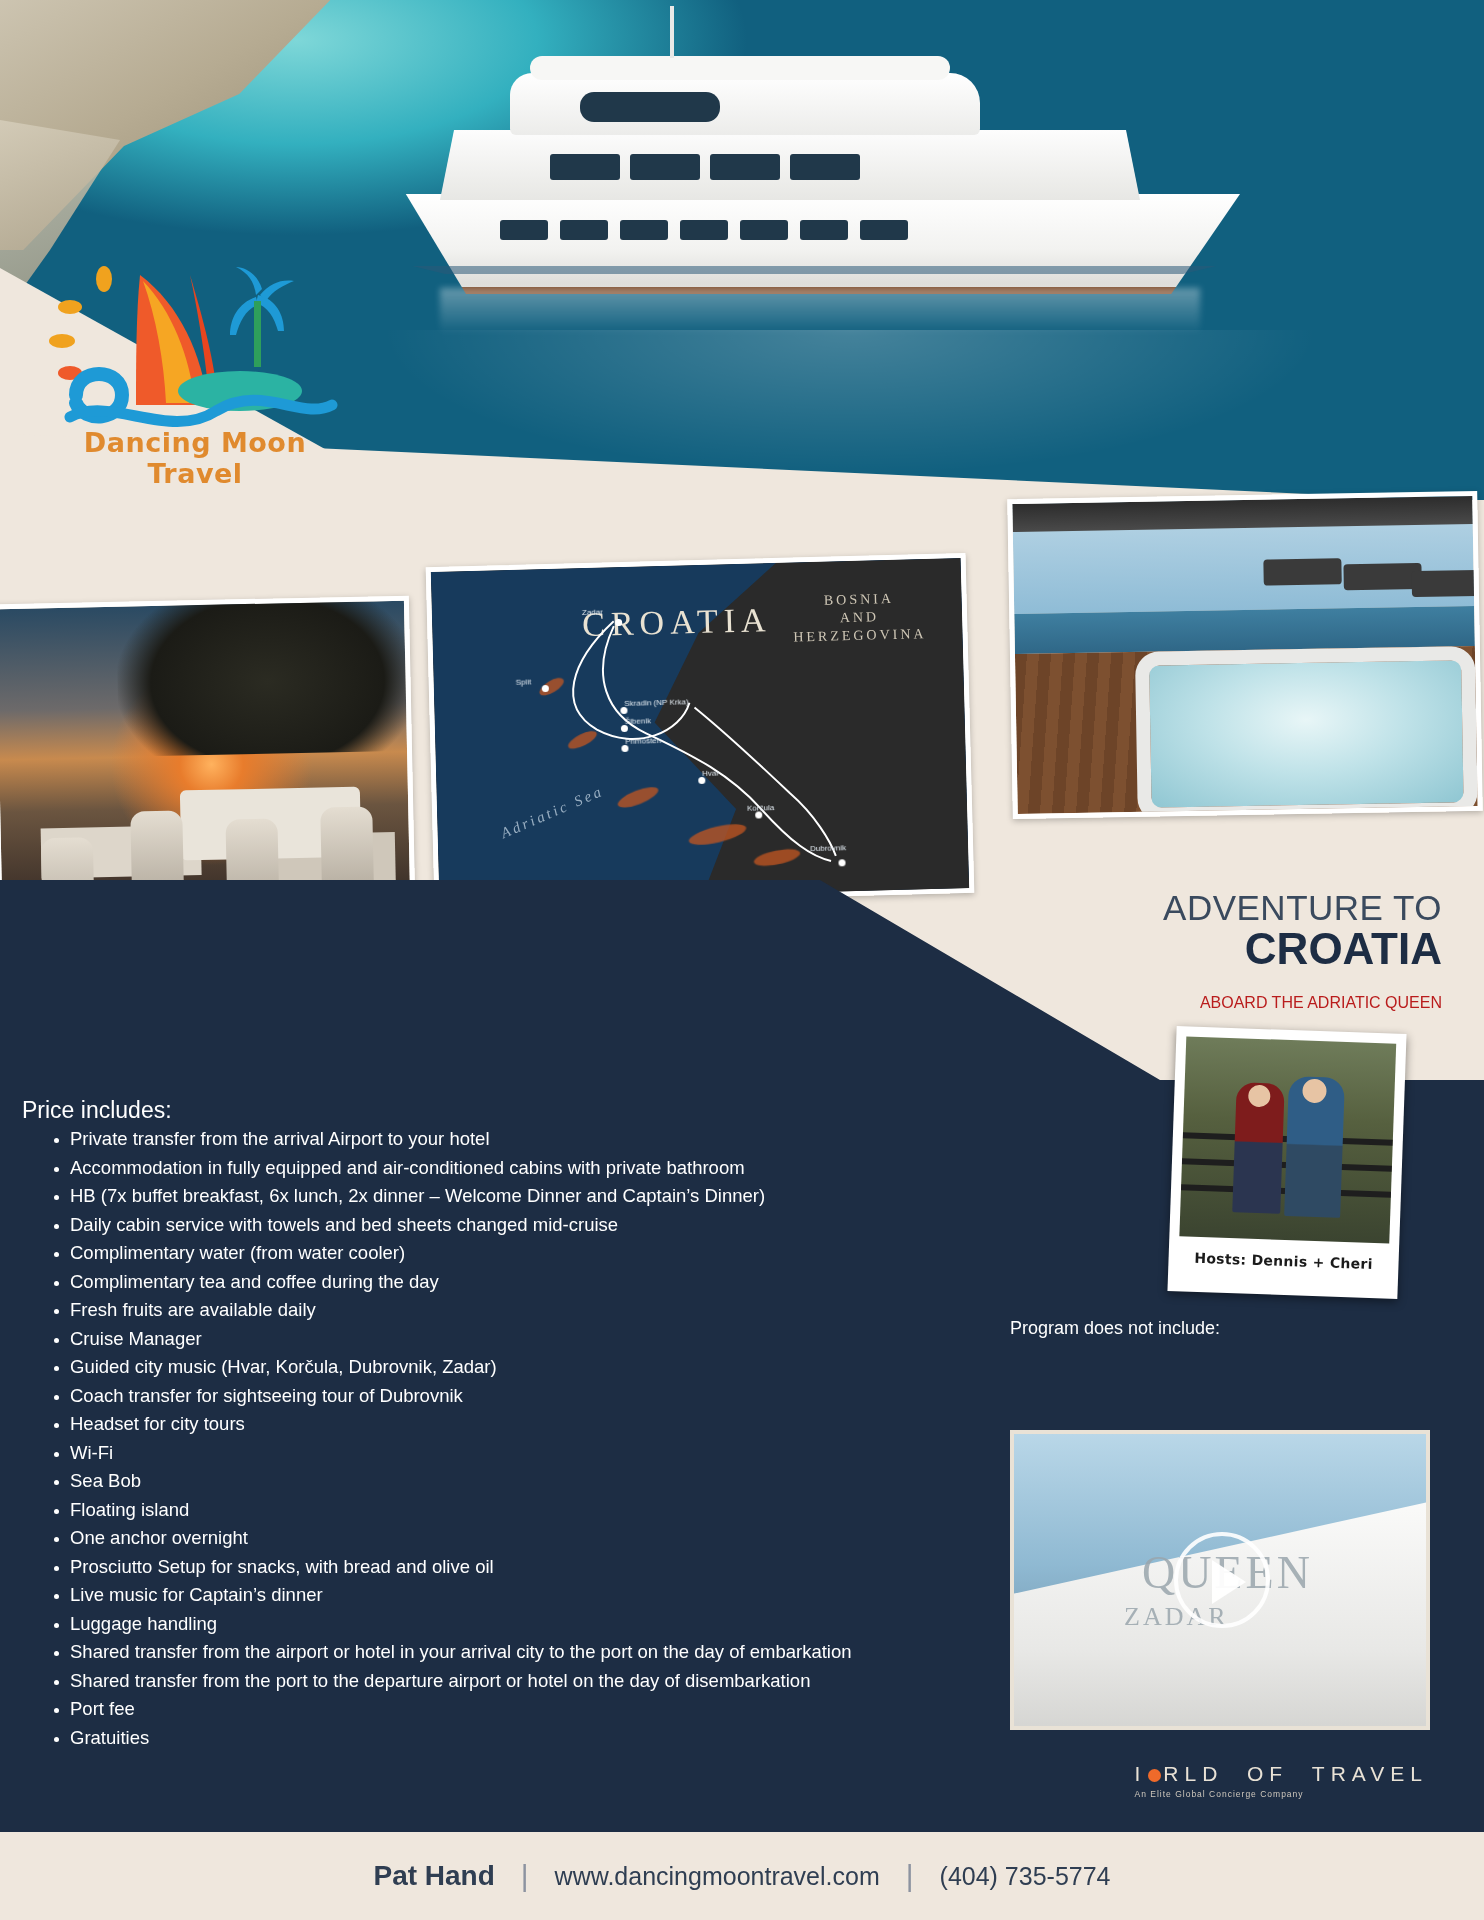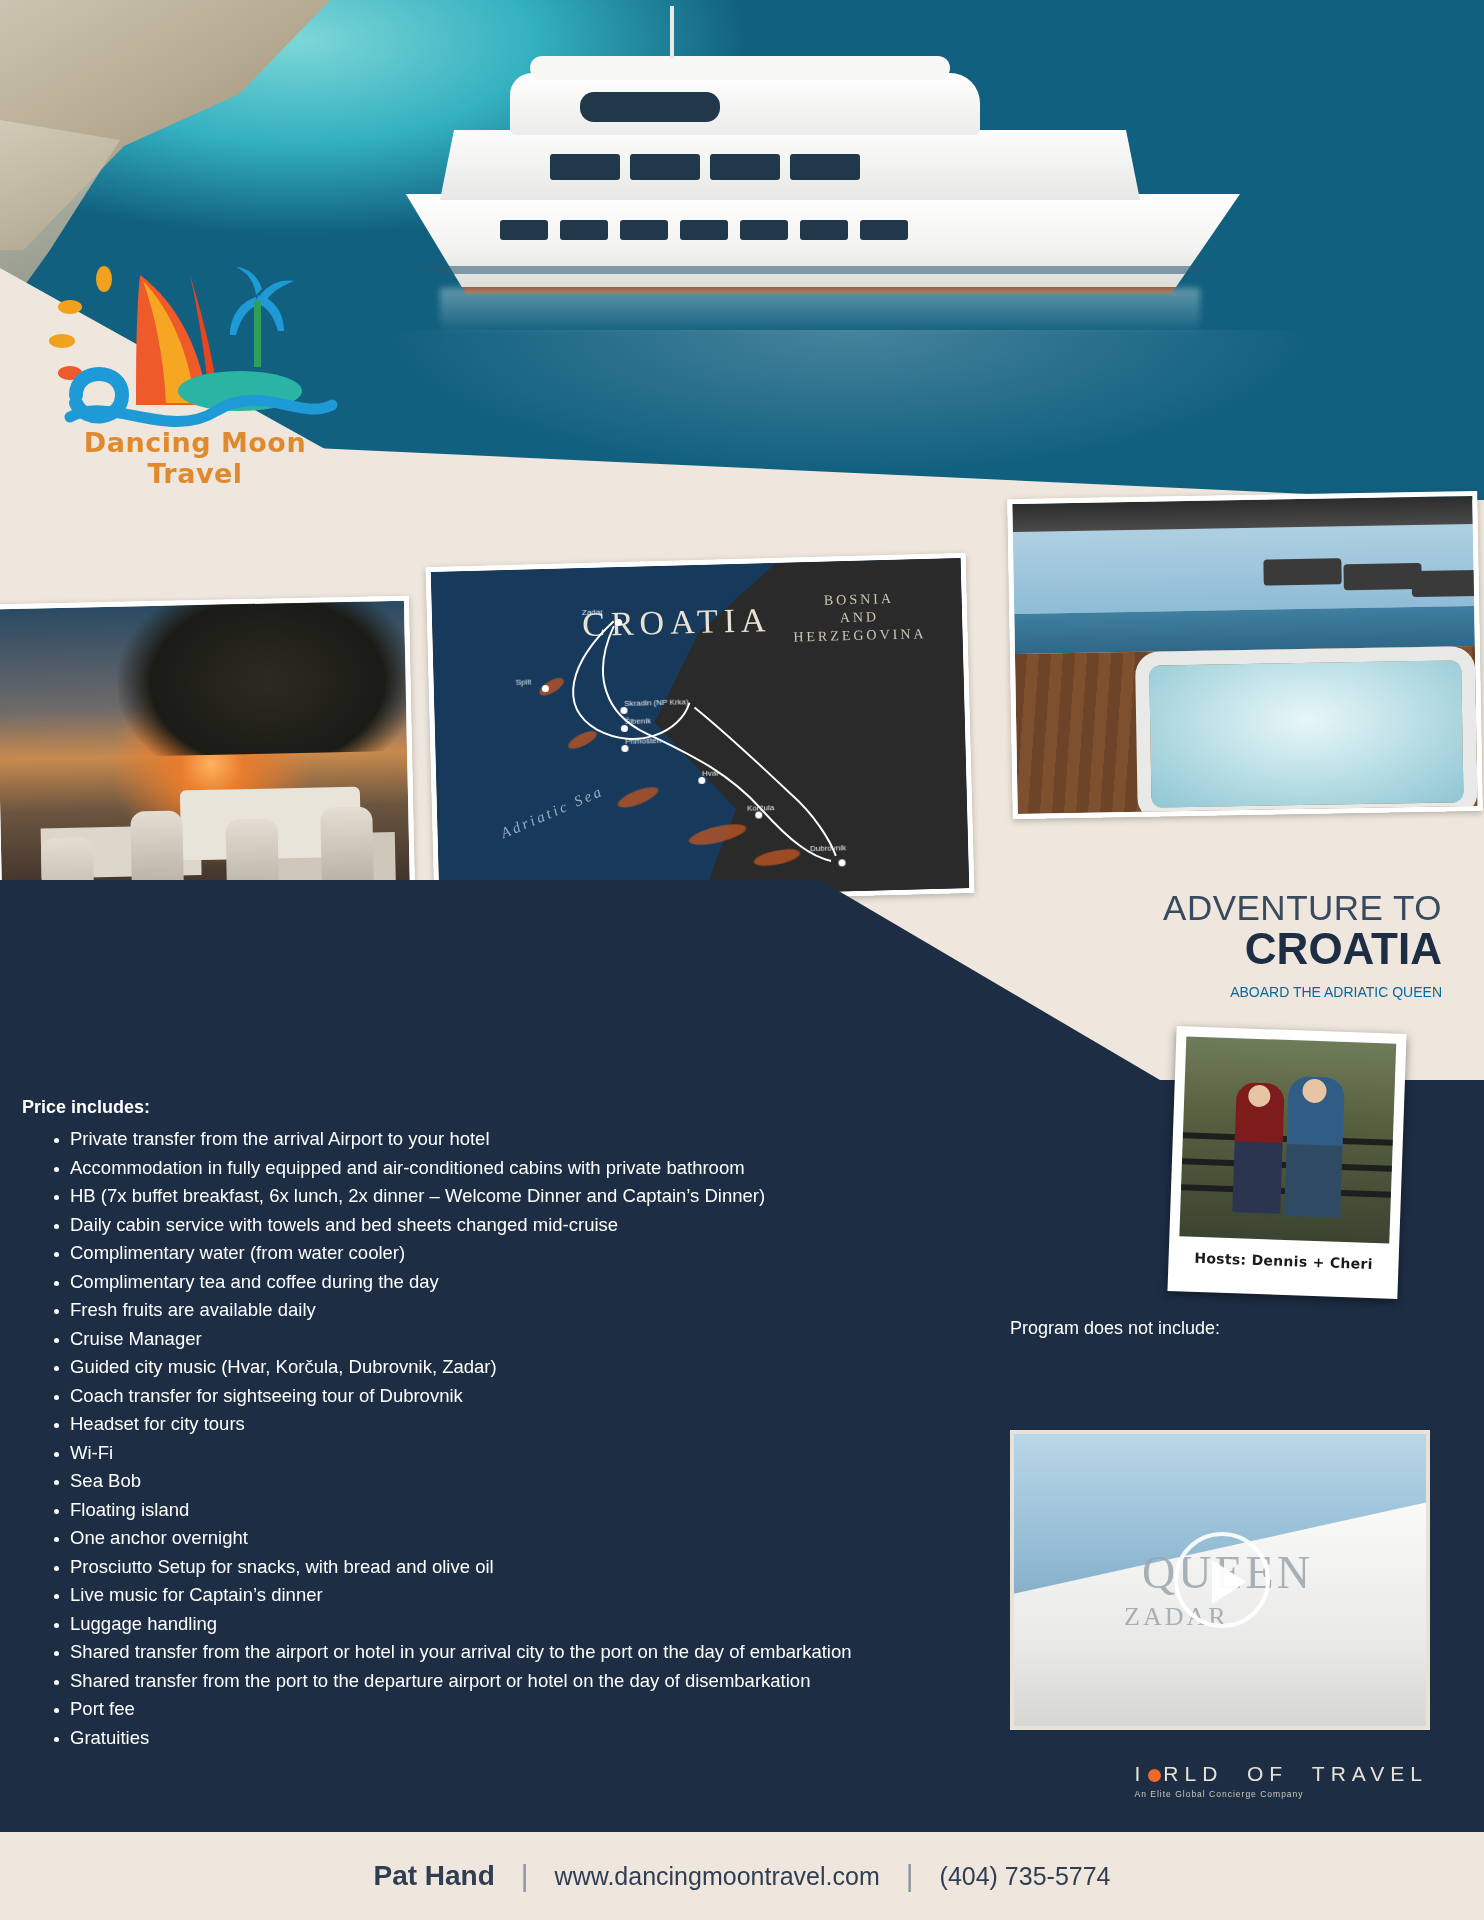--- a/index.html
+++ b/index.html
@@ -262,21 +262,21 @@
   
   .adv-head {
     position: absolute;
     right: 42px; top: 888px;
     width: 420px;
     text-align: right;
     color: #2b3a4f;
   }
   .adv-line1 { font-size: 35px; letter-spacing: .5px; color:#3a4a5e; }
   .adv-line2 { font-size: 44px; font-weight: bold; color:#1d2d44; margin-top:-4px; }
-  .adv-line3 { font-size: 14px; color:#0369a1; margin-top: 10px; }
+  .adv-line3 { font-size: 16px; color:#b91c1c; margin-top: 20px; }
 
   
   .banner {
     position: absolute;
     left: 18px; top: 1000px;
     width: 1060px; height: 80px;
     background: #ef6a2a;
     border-radius: 40px;
     color: #ffffff;
     padding: 11px 26px 0 26px;
@@ -286,21 +286,21 @@
   .banner .deposit {
     font-size: 12px; font-style: italic; font-weight: normal;
     margin-left: 10px;
   }
 
   
   .includes-title {
     position: absolute;
     left: 22px; top: 1097px;
     color: #ffffff;
-    font-size: 18px; font-weight: bold;
+    font-size: 23px; font-weight: normal;
   }
   .includes {
     position: absolute;
     left: 40px; top: 1125px;
     width: 980px;
     color: #ffffff;
     font-size: 18.5px;
     line-height: 28.5px;
   }
   .includes li { margin-left: 30px; }

